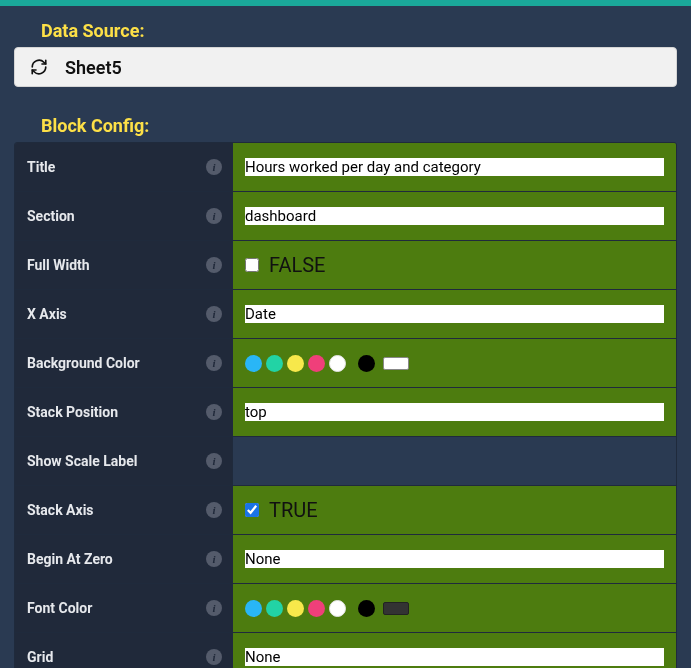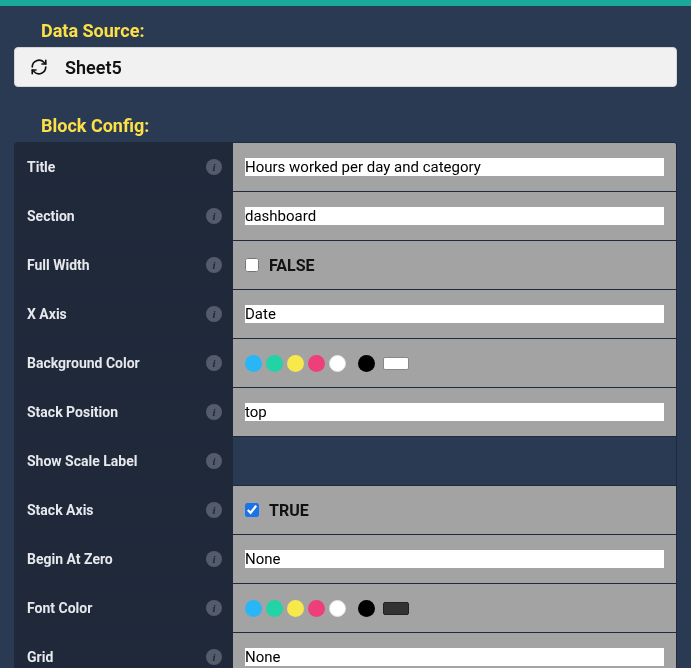--- a/index.html
+++ b/index.html
@@ -86,21 +86,21 @@
     font-size: 11px;
     font-weight: 900;
     display: flex;
     align-items: center;
     justify-content: center;
     font-style: italic;
     font-family: Georgia, serif;
   }
   .config-value {
     flex: 1;
-    background: #a3a3a3;
+    background: #4d7c0f;
     display: flex;
     align-items: center;
     padding: 0 12px;
     font-size: 15px;
     color: #111;
   }
   .config-value input[type="text"]{
     border: none;
     outline: none;
     font-size: 15px;
@@ -112,22 +112,22 @@
     align-items: center;
     gap: 10px;
   }
   .checkbox-line input[type="checkbox"]{
     width: 14px;
     height: 14px;
     accent-color: #1a73e8;
     cursor: pointer;
   }
   .bool-label {
-    font-weight: 700;
-    font-size: 16px;
+    font-weight: 400;
+    font-size: 20px;
   }
   .swatches {
     display: flex;
     align-items: center;
     gap: 4px;
   }
   .swatch {
     width: 17px;
     height: 17px;
     border-radius: 50%;

